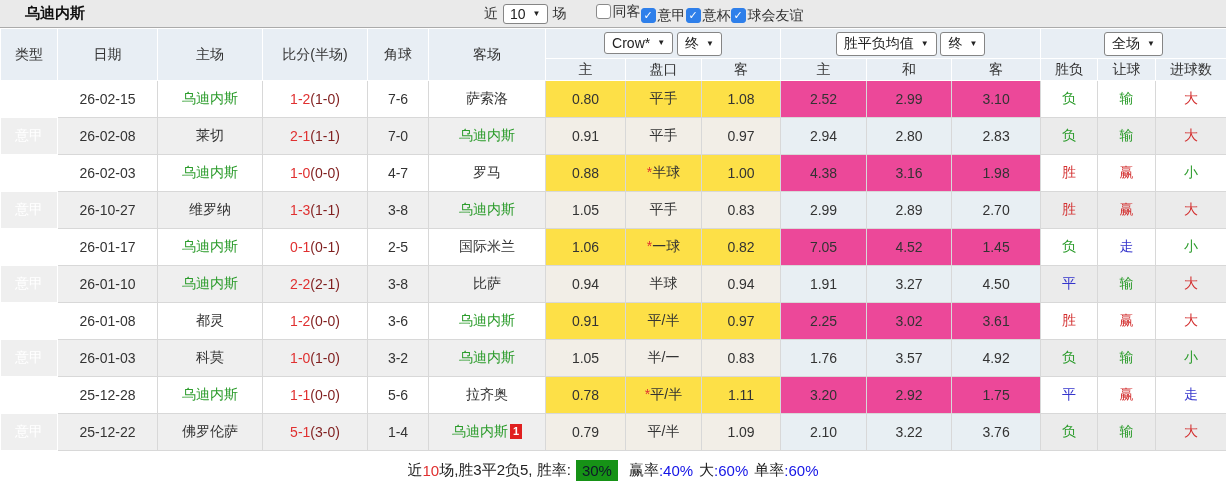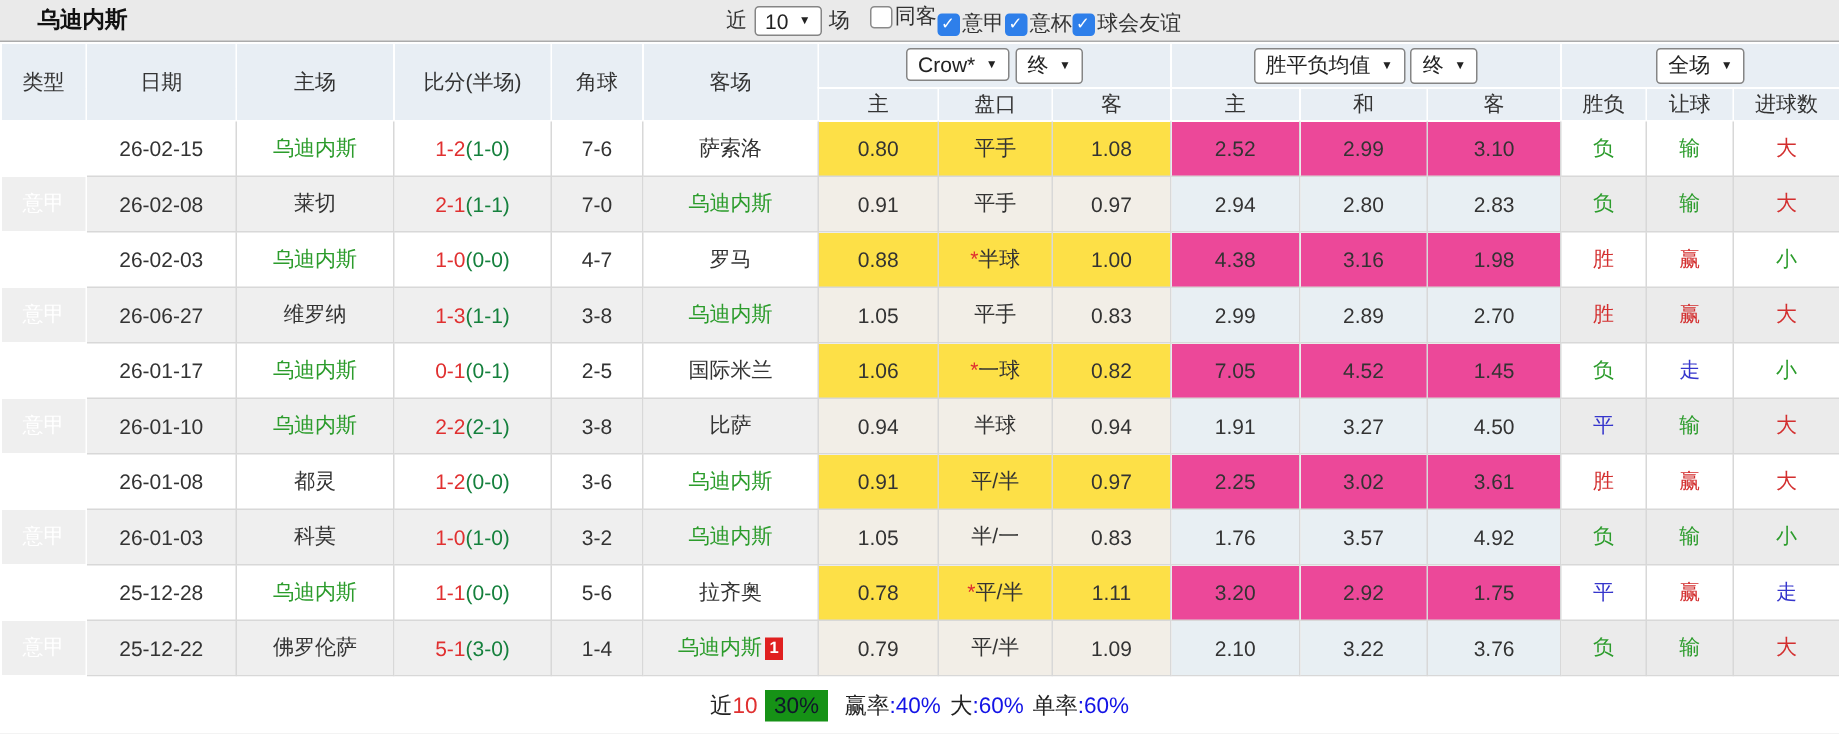--- a/index.html
+++ b/index.html
@@ -6,21 +6,21 @@
   body { font-family:"Liberation Sans","DejaVu Sans",sans-serif; background:#fff; }
   .page { width:1226px; height:489px; background:#fff; font-size:14px; color:#333; border-bottom:1px solid #9e9e9e; }
 
   
   .topbar { height:28px; background:#eaeaea; border-bottom:1px solid #ababab; position:relative; display:flex; align-items:center; }
   .title { font-weight:bold; font-size:15px; color:#111; margin-left:25px; }
   .controls { position:absolute; left:484px; top:0; height:27px; display:flex; align-items:center; gap:5px; white-space:nowrap; }
   .cb { display:inline-flex; align-items:center; cursor:pointer; }
   .cb .box { width:15px; height:15px; border:1px solid #8a8a8a; border-radius:3px; background:#fff; display:inline-flex; align-items:center; justify-content:center; font-size:11px; line-height:1; color:#fff; margin-right:2px; }
   .cb .box.on { background:var(--checkbox-blue,#2e7fea); border-color:var(--checkbox-blue,#2e7fea); }
-  .cb.gap { margin-left:8px; }
+  .cb.gap { margin-left:24px; }
 
   
   .sel { display:inline-flex; align-items:center; background:#fff; border:1px solid #858585; border-radius:3px; padding:2px 7px; gap:7px; cursor:pointer; font-size:14px; color:#222; }
   .sel .arr { font-size:8px; color:#222; }
   .sel.small { padding:1px 6px; }
 
   
   table { border-collapse:collapse; table-layout:fixed; width:1226px; }
   td, th { overflow:hidden; white-space:nowrap; text-align:center; vertical-align:middle; }
   thead th { background:#e8eef4; border:1px solid #ffffff; font-weight:normal; color:#333; font-size:14px; }
@@ -33,21 +33,21 @@
   tr.even td { background:#efefef; }
   tr.odd  td.c-odds { background:#fde047; }
   tr.even td.c-odds { background:#f2eee7; }
   tr.odd  td.c-avg { background:#ec4899; }
   tr.even td.c-avg { background:#e8eff3; }
   tr.odd  td.c-res { background:#ffffff; }
   tr.even td.c-res { background:#ebebeb; }
 
   .t-green { color:var(--team-green,#2c9c2c); }
   .score { color:var(--score-red,#e03030); }
-  .half { color:#15803d; }
+  .half { color:#7f1d1d; }
   .star { color:var(--score-red,#e03030); }
   .res-red { color:var(--res-red,#d32f2f); }
   .res-green { color:var(--res-green,#2c9c2c); }
   .res-blue { color:var(--res-blue,#3535cc); }
   .badge { display:inline-block; background:var(--badge-red,#e02020); color:#fff; font-size:11px; font-weight:bold; line-height:15px; padding:0 3px; margin-left:2px; vertical-align:1px; }
 
   
   .footer { height:39px; display:flex; align-items:center; justify-content:center; font-size:15px; color:#222; background:#fff; }
   .footer span { white-space:pre; }
   .f-red { color:var(--score-red,#e03030); }
@@ -197,21 +197,21 @@
     <td class="c-odds">1.00</td>
     <td class="c-avg">4.38</td>
     <td class="c-avg">3.16</td>
     <td class="c-avg">1.98</td>
     <td class="c-res res-red">胜</td>
     <td class="c-res res-red">赢</td>
     <td class="c-res res-green">小</td>
   </tr>
         <tr class="even">
     <td class="c-league">意甲</td>
-    <td>26-06-27</td>
+    <td>26-10-27</td>
     <td><span class="tname">维罗纳</span></td>
     <td><span class="score">1-3</span><span class="half">(1-1)</span></td>
     <td>3-8</td>
     <td><span class="tname t-green">乌迪内斯</span></td>
     <td class="c-odds">1.05</td>
     <td class="c-odds"><span class="star"></span><span class="htext">平手</span></td>
     <td class="c-odds">0.83</td>
     <td class="c-avg">2.99</td>
     <td class="c-avg">2.89</td>
     <td class="c-avg">2.70</td>
@@ -320,20 +320,21 @@
     <td class="c-res res-green">负</td>
     <td class="c-res res-green">输</td>
     <td class="c-res res-red">大</td>
   </tr>
       </tbody>
   </table>
 
   <div class="footer">
     <span>近</span>
       <span class="f-red">10</span>
+      <span>场,胜3平2负5, 胜率:</span>
       <span class="f-badge">30%</span>
       <span class="f-gap">赢率</span>
       <span class="f-blue">:40%</span>
       <span class="f-gap">大</span>
       <span class="f-blue">:60%</span>
       <span class="f-gap">单率</span>
       <span class="f-blue">:60%</span>
   </div>
 
 </div>

